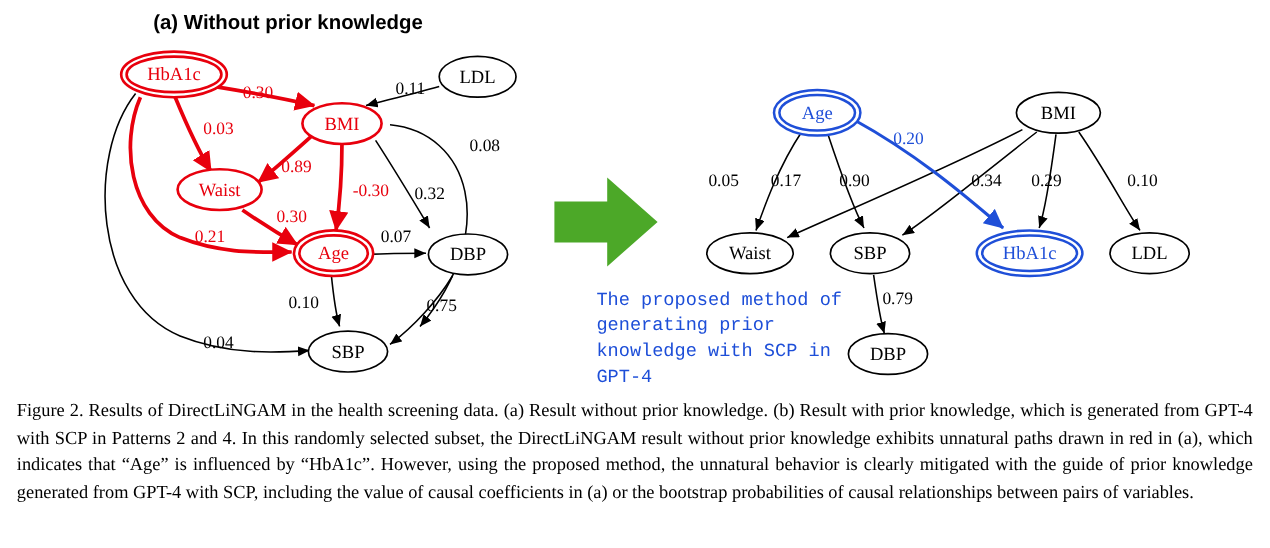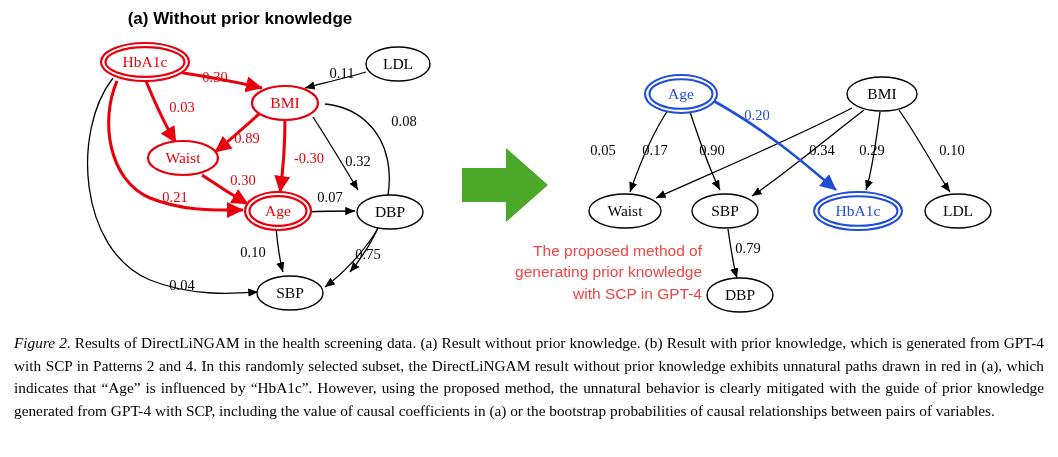--- a/index.html
+++ b/index.html
@@ -37,32 +37,31 @@
     position: absolute;
     left: 14px;
     top: 332px;
     width: 1030px;
     font-family: "Liberation Serif", serif;
     font-size: 15.3px;
     line-height: 1.48;
     text-align: justify;
     color: #000;
   }
-  #caption .figlabel { font-style: italic; }
+  #caption .figlabel { }
 
   .arrow-note {
     position: absolute;
     left: 497px;
     top: 240px;
     width: 205px;
-    font-family: Liberation Sans, sans-serif;
+    font-family: Liberation Mono, monospace;
     font-size: 15.5px;
     line-height: 1.38;
-    color: #ef4444;
-    text-align: right;
+    color: #1d4ed8;
   }
 
   svg { display: block; }
   .nodelabel-black {
     font-family: "Liberation Serif", serif;
     font-size: 15.5px;
     fill: #000;
   }
   .nodelabel-red {
     font-family: "Liberation Serif", serif;

